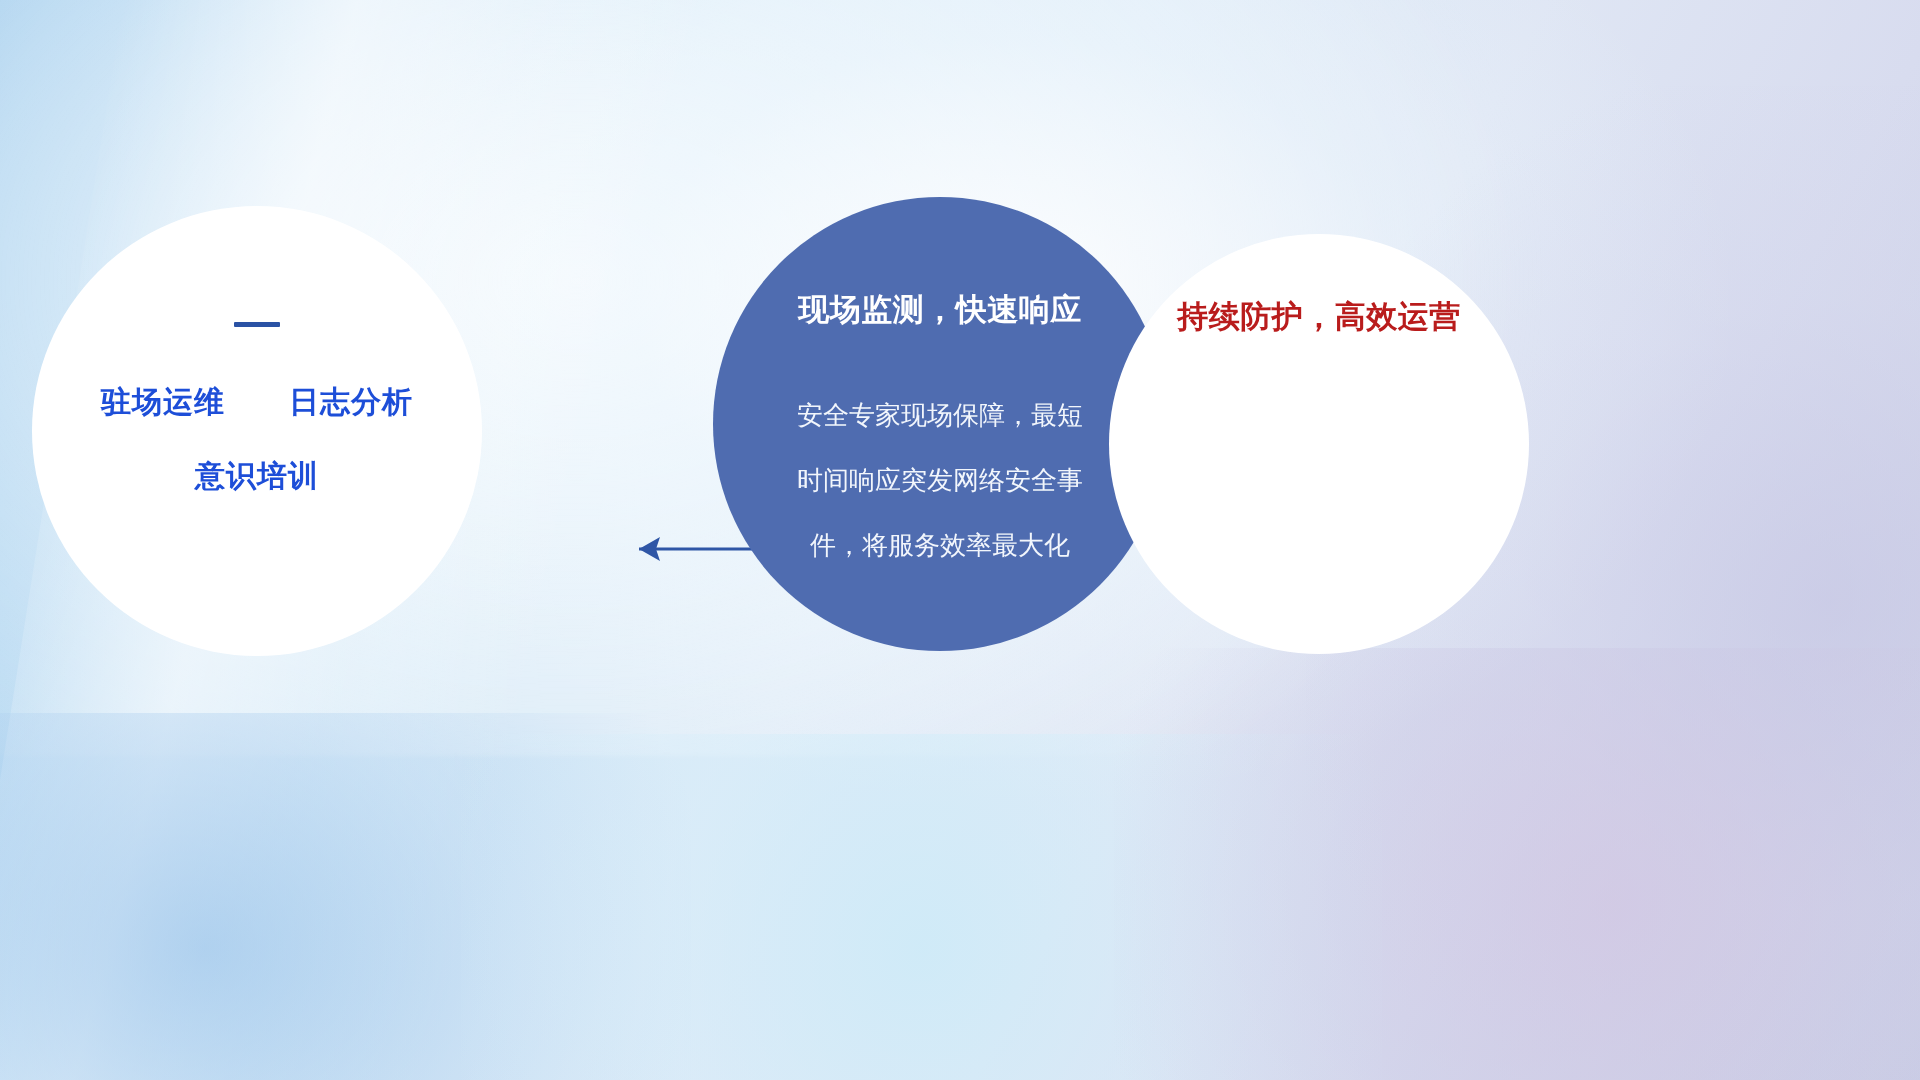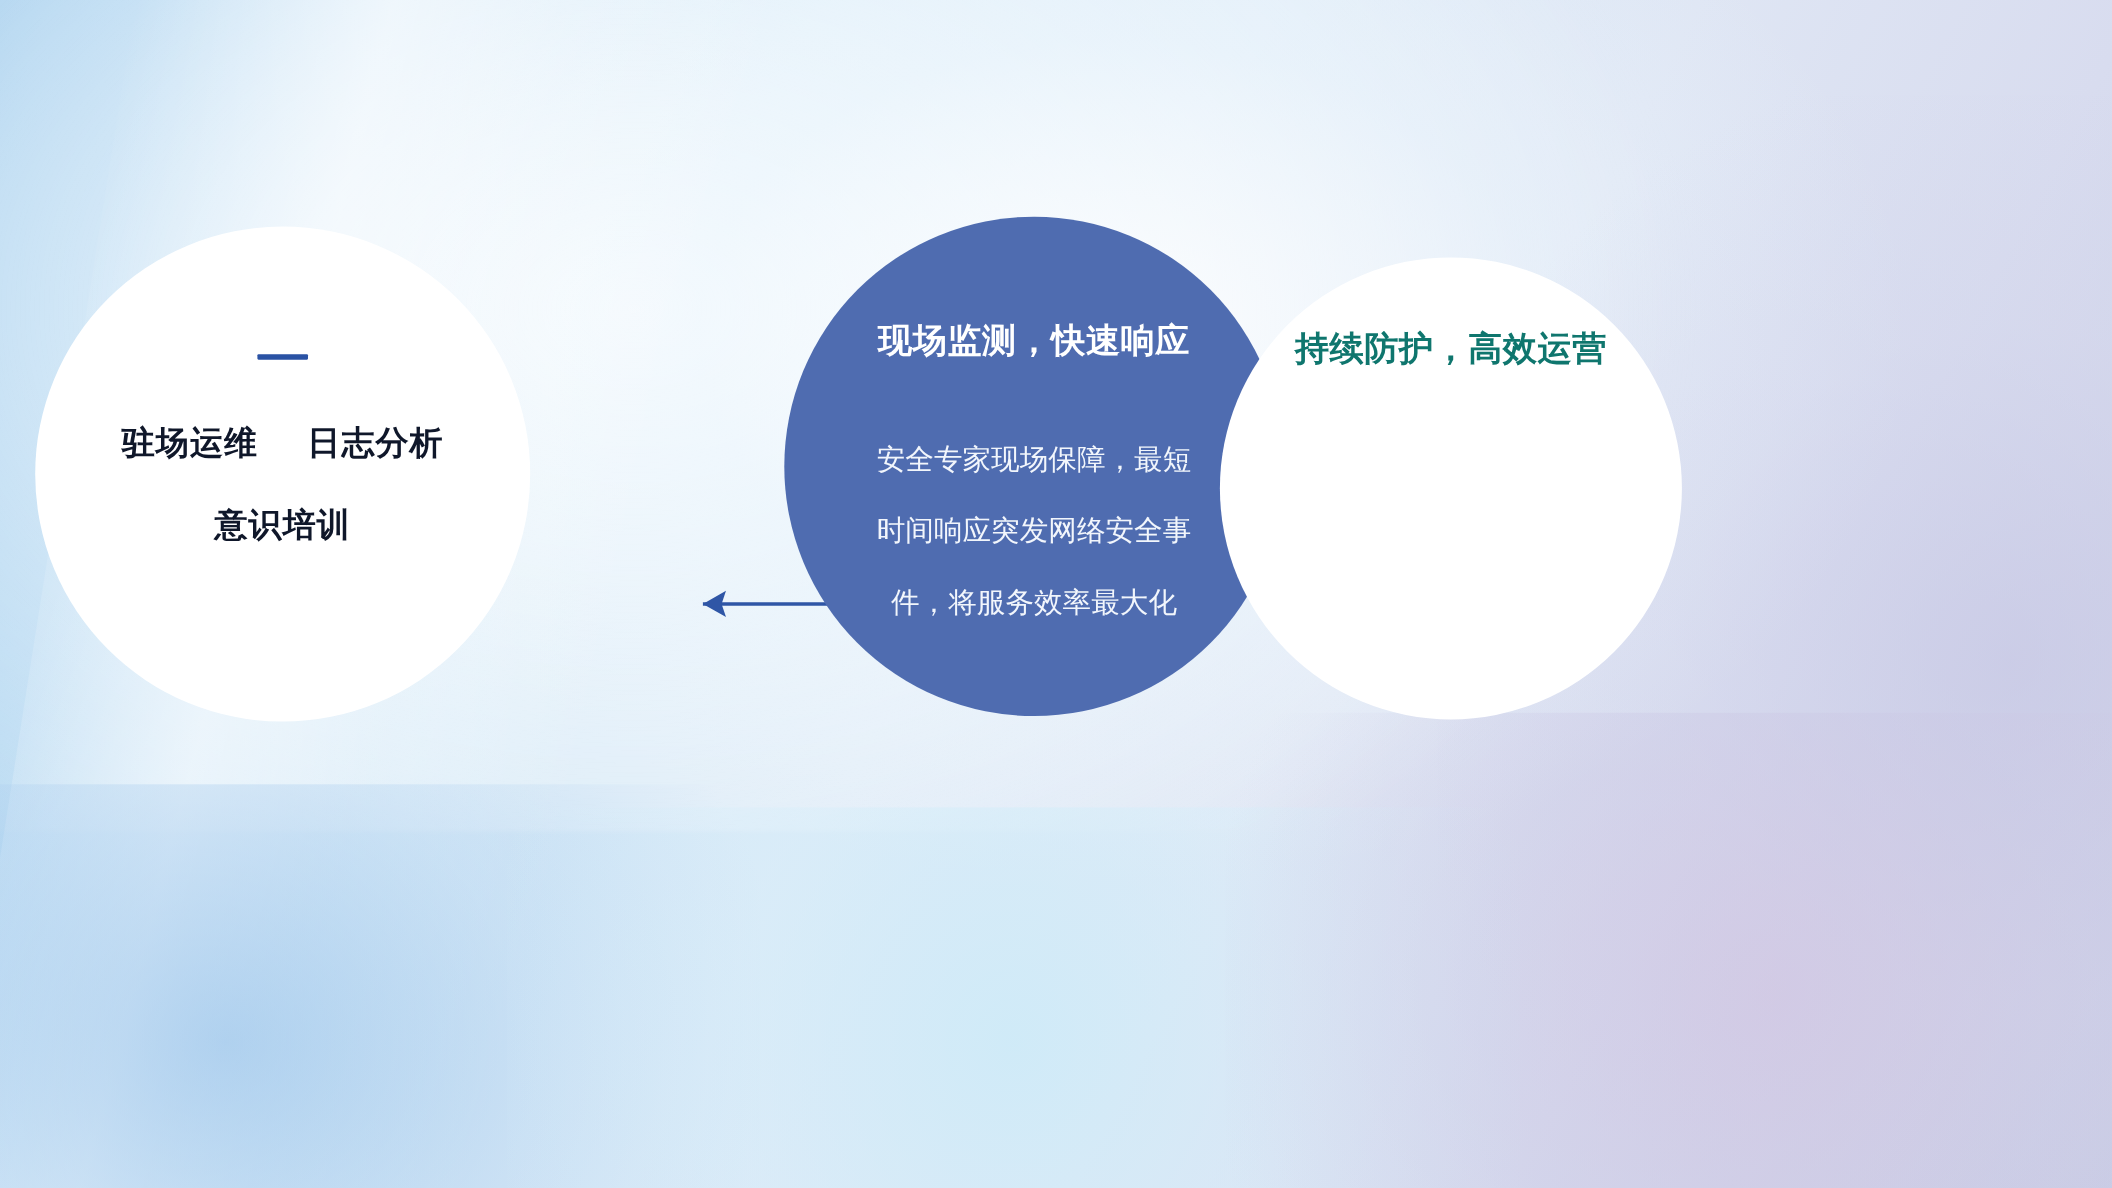--- a/index.html
+++ b/index.html
@@ -136,20 +136,21 @@
     top: 532px;
     width: 270px;
     height: 34px;
   }
 
   
   .circle {
     position: absolute;
     border-radius: 50%;
     box-sizing: border-box;
+    font-family: Liberation Mono, monospace;
   }
 
   .circle-left {
     left: 32px;
     top: 206px;
     width: 450px;
     height: 450px;
     background: #ffffff;
     z-index: 3;
   }
@@ -187,21 +188,21 @@
     width: 46px;
     height: 5px;
     background: #2a52a4;
     border-radius: 1px;
     margin-top: 116px;
   }
   .left-lines {
     margin-top: 48px;
     width: 100%;
     text-align: center;
-    color: #0f172a;
+    color: #1d4ed8;
     font-weight: bold;
     font-size: 30px;
     line-height: 58px;
     letter-spacing: 1px;
   }
   .left-lines .tag-gap {
     display: inline-block;
     width: 26px;
   }
   .left-line-3 {
@@ -242,21 +243,21 @@
     left: 0;
     top: 0;
     width: 420px;
     height: 420px;
     display: flex;
     flex-direction: column;
     align-items: center;
   }
   .right-title {
     margin-top: 62px;
-    color: #0f766e;
+    color: #b91c1c;
     font-weight: bold;
     font-size: 31px;
     letter-spacing: 0.5px;
     white-space: nowrap;
   }
   .right-body {
     margin-top: 54px;
     width: 356px;
     color: #1b1b1b;
     font-size: 26px;

